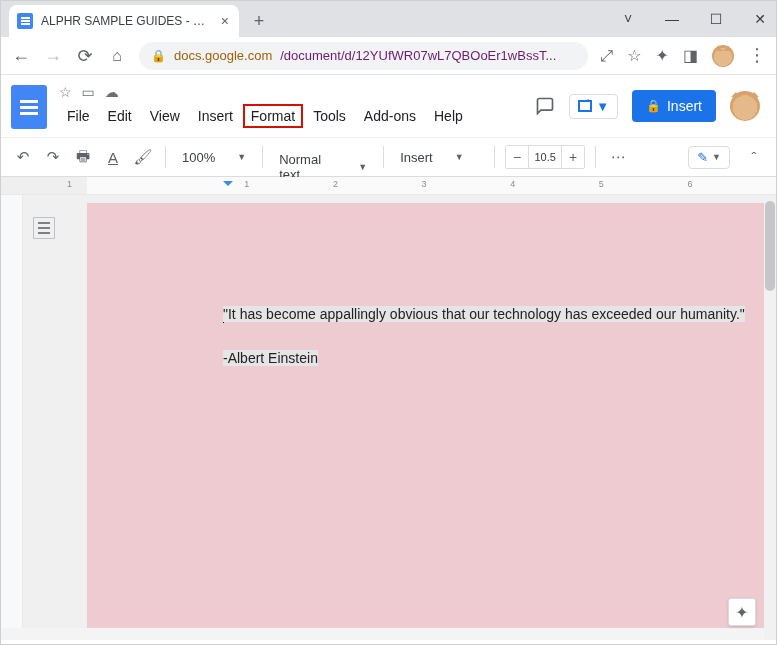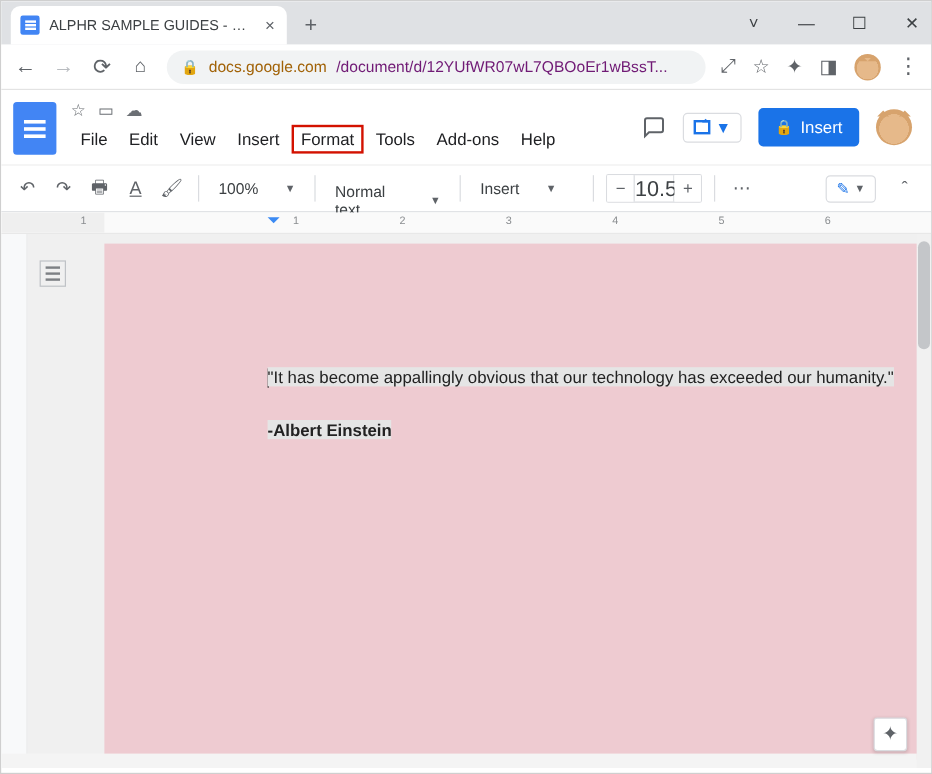--- a/index.html
+++ b/index.html
@@ -49,39 +49,39 @@
   .share-btn{background:#1a73e8;color:#fff;border-radius:4px;padding:8px 14px;font-size:14px;display:flex;align-items:center;gap:6px;font-weight:500;}
   .share-btn .lock-i{font-size:12px;}
   
   .toolbar{height:40px;border-top:1px solid #eee;border-bottom:1px solid #dadce0;display:flex;align-items:center;padding:0 10px;gap:6px;font-size:13px;color:#3c4043;margin-top:8px;}
   .tb-ico{width:24px;text-align:center;font-size:15px;color:#5f6368;}
   .tb-sep{width:1px;height:22px;background:#dadce0;margin:0 4px;}
   .tb-dd{display:flex;align-items:center;gap:22px;padding:0 6px;}
   .tb-dd .arr{font-size:9px;color:#5f6368;}
   .fsz{display:flex;align-items:center;border:1px solid #dadce0;border-radius:2px;}
   .fsz button{width:22px;height:22px;border:none;background:#fff;color:#5f6368;font-size:14px;}
-  .fsz .val{width:34px;text-align:center;font-size:18px;border-left:1px solid #dadce0;border-right:1px solid #dadce0;height:22px;line-height:22px;}
+  .fsz .val{width:34px;text-align:center;font-size:11px;border-left:1px solid #dadce0;border-right:1px solid #dadce0;height:22px;line-height:22px;}
   .tb-right{margin-left:auto;display:flex;align-items:center;gap:12px;}
   .pen{color:#1a73e8;border:1px solid #dadce0;border-radius:4px;padding:3px 8px;display:flex;align-items:center;gap:4px;}
   .pen .arr{font-size:9px;color:#5f6368;}
   
   .ruler{height:18px;background:#fafafa;border-bottom:1px solid #e8e8e8;position:relative;font-size:9px;color:#8a8d90;overflow:hidden;}
   .ruler .gutter{position:absolute;left:0;top:0;width:86px;height:100%;background:#efefef;}
   .ruler .nums{position:absolute;left:66px;right:0;top:2px;display:flex;}
   .ruler .nums span{width:95px;display:inline-block;text-align:left;}
   .ruler .marker{position:absolute;top:4px;left:222px;width:0;height:0;border:5px solid transparent;border-top-color:#3b8af3;}
   
   .canvas-wrap{position:relative; height:445px; background:#f0f0f0; overflow:hidden;}
   .left-gutter{width:22px;background:#f8f9fa;height:100%;position:absolute;left:0;top:0;border-right:1px solid #e9e9e9;}
   .page{position:absolute;left:86px;right:12px;top:8px;height:430px;background:#eecbd1;}
   .outline-ico{position:absolute;left:32px;top:22px;width:22px;height:22px;border:1px solid #bfc2c6;display:flex;flex-direction:column;justify-content:center;gap:3px;padding:4px;}
   .outline-ico span{height:2px;background:#7d8084;}
   .doc-body{position:absolute;left:136px;top:100px;right:18px;font-family:Verdana,Geneva,sans-serif;color:#222;font-size:14px;line-height:1.6;}
   .hl{background:#e5e5e5;}
-  .author{font-weight:bold;margin-top:22px;font-size:14px;}
+  .author{font-weight:normal;margin-top:22px;font-size:14px;}
   .cursor{border-left:1px solid #000;display:inline-block;height:16px;vertical-align:middle;margin-right:-1px;}
   .scroll-v{position:absolute;right:0;top:0;width:12px;height:100%;background:#f1f1f1;}
   .scroll-v .thumb{position:absolute;right:1px;top:6px;width:10px;height:90px;background:#c4c6c9;border-radius:5px;}
   .scroll-h{position:absolute;left:0;right:12px;bottom:0;height:12px;background:#f4f4f4;}
   .explore{position:absolute;right:20px;bottom:14px;width:28px;height:28px;background:#fff;border:1px solid #dadce0;border-radius:3px;box-shadow:0 1px 3px rgba(0,0,0,.15);display:flex;align-items:center;justify-content:center;color:#5f6368;}
   svg{display:block;}
 </style>
 </head>
 <body>
 

